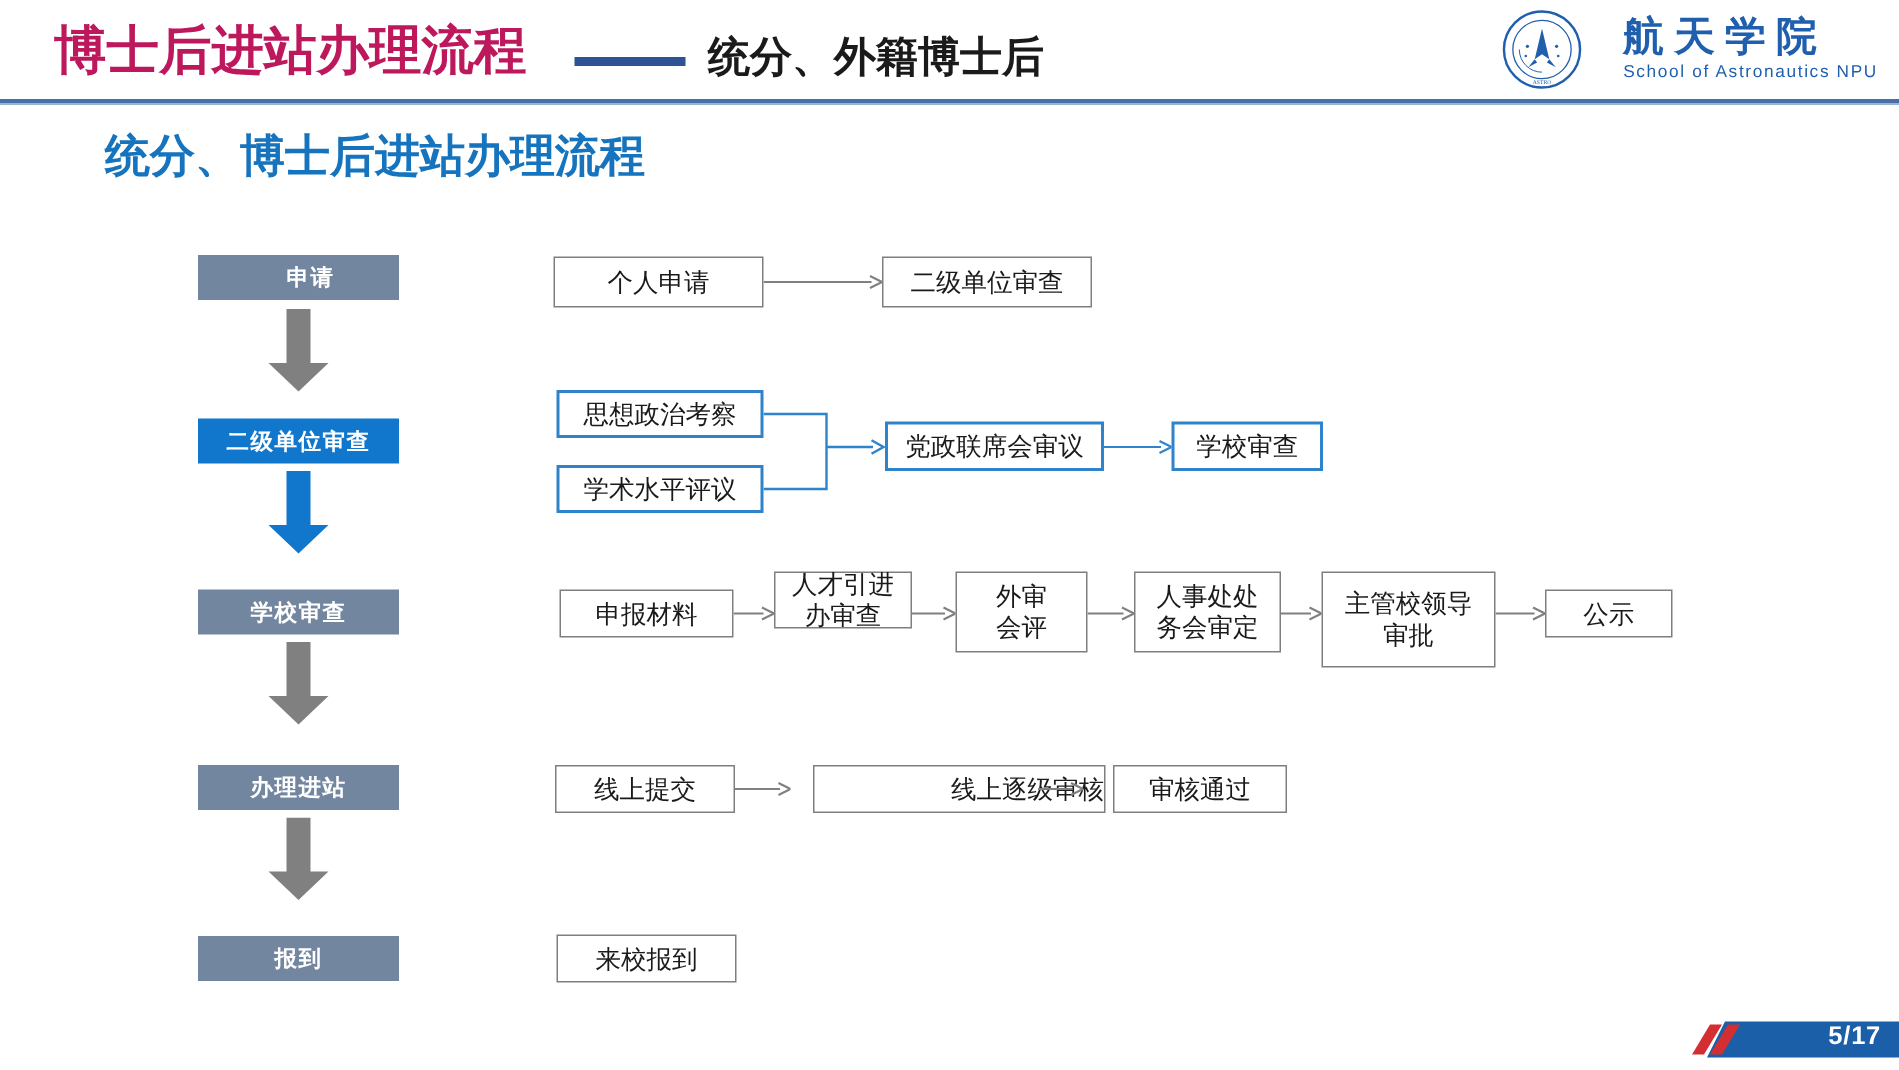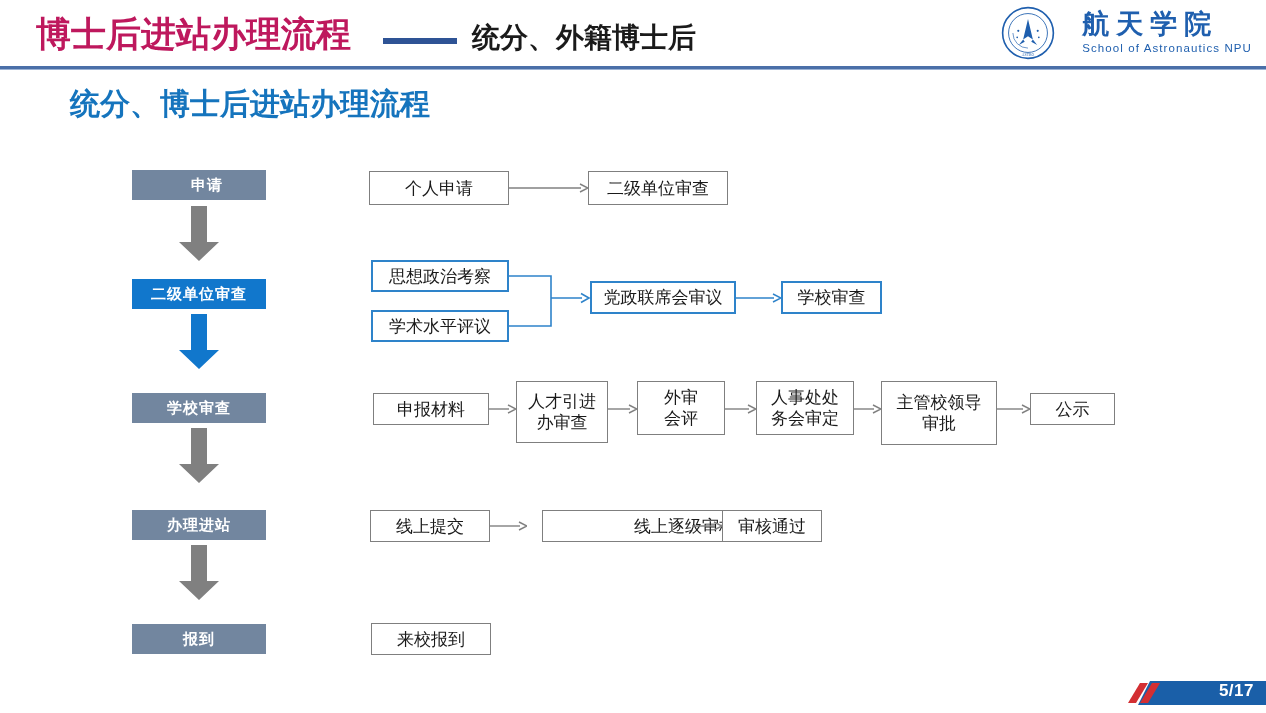--- a/index.html
+++ b/index.html
@@ -274,42 +274,42 @@
       </div>
       <div class="fbox blue" style="left: 590px; top: 281px; width: 146px; height: 33px;">
         <span>党政联席会审议</span>
       </div>
       <div class="fbox blue" style="left: 781px; top: 281px; width: 101px; height: 33px;">
         <span>学校审查</span>
       </div>
       <div class="fbox grey" style="left: 373px; top: 393px; width: 116px; height: 32px;">
         <span>申报材料</span>
       </div>
-      <div class="fbox grey" style="left: 516px; top: 381px; width: 92px; height: 62px;">
+      <div class="fbox grey" style="left: 516px; top: 381px; width: 92px; height: 38px;">
         <span>人才引进<br>办审查</span>
       </div>
       <div class="fbox grey" style="left: 637px; top: 381px; width: 88px; height: 54px;">
         <span>外审<br>会评</span>
       </div>
       <div class="fbox grey" style="left: 756px; top: 381px; width: 98px; height: 54px;">
         <span>人事处处<br>务会审定</span>
       </div>
       <div class="fbox grey" style="left: 881px; top: 381px; width: 116px; height: 64px;">
         <span>主管校领导<br>审批</span>
       </div>
       <div class="fbox grey" style="left: 1030px; top: 393px; width: 85px; height: 32px;">
         <span>公示</span>
       </div>
       <div class="fbox grey" style="left: 370px; top: 510px; width: 120px; height: 32px;">
         <span>线上提交</span>
       </div>
       <div class="fbox grey" style="left: 542px; top: 510px; width: 195px; height: 32px; justify-content: flex-end;">
         <span>线上逐级审核</span>
       </div>
-      <div class="fbox grey" style="left: 722px; top: 510px; width: 100px; height: 32px;">
+      <div class="fbox grey" style="left: 742px; top: 510px; width: 116px; height: 32px;">
         <span>审核通过</span>
       </div>
       <div class="fbox grey" style="left: 371px; top: 623px; width: 120px; height: 32px;">
         <span>来校报到</span>
       </div>
       <svg class="conn" viewBox="0 0 79 14" width="79" height="14" style="left: 509px; top: 181px;">
         <line x1="0" y1="7" x2="72" y2="7" stroke="#808080" stroke-width="1.4"></line>
         <path d="M71 3 L79 7 L71 11" fill="none" stroke="#808080" stroke-width="1.4"></path>
       </svg>
       <svg class="conn" viewBox="0 0 83 64" width="83" height="64" style="left: 509px; top: 269px;">

